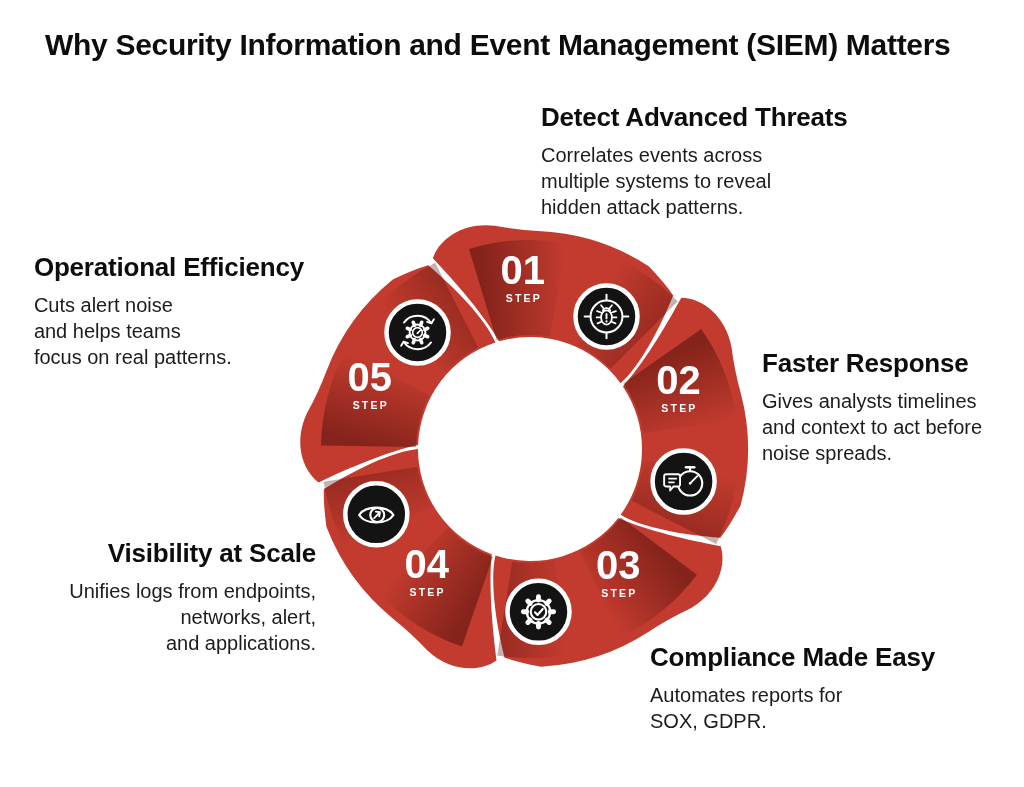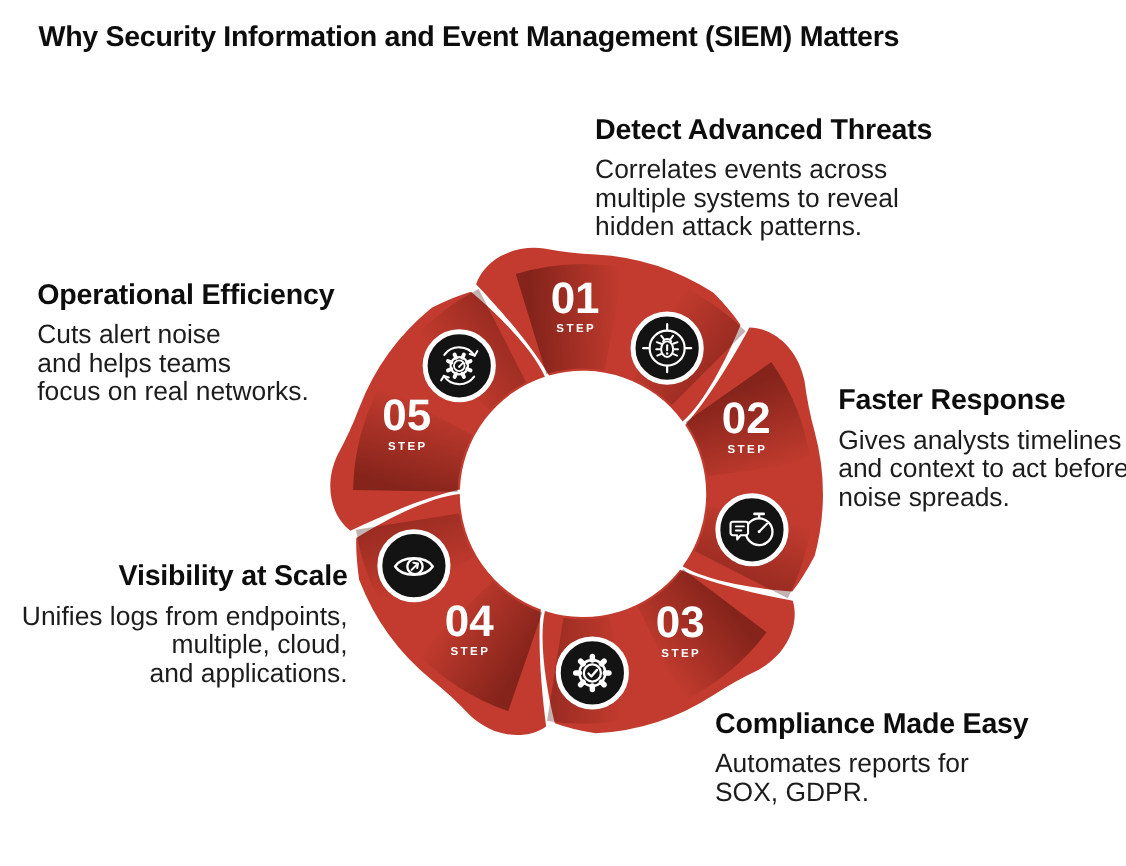--- a/index.html
+++ b/index.html
@@ -1,37 +1,37 @@
 <!DOCTYPE html>
 <html><head>
 <meta charset="utf-8">
 <style>
   html,body{margin:0;padding:0;background:#ffffff;}
   .stage{
     position:relative;width:1024px;height:787px;background:#ffffff;
     font-family:"Liberation Sans", sans-serif;overflow:hidden;
   }
   .title{
-    position:absolute;left:33px;top:16px;margin:2px;
-    font-size:26px;font-weight:bold;letter-spacing:-0.3px;
+    position:absolute;left:33px;top:16px;margin:12px;
+    font-size:30px;font-weight:bold;letter-spacing:-0.3px;
     color:#0d0d0d;white-space:nowrap;
   }
   .diagram-svg{position:absolute;left:0;top:0;}
   .callout{position:absolute;}
   .callout h2{
     margin:0 0 9px 0;font-size:26px;font-weight:bold;
     letter-spacing:-0.2px;color:#0d0d0d;white-space:nowrap;
   }
   .callout p{
-    margin:0;font-size:24px;line-height:26px;color:#1c1c1c;white-space:nowrap;
+    margin:0;font-size:20px;line-height:26px;color:#1c1c1c;white-space:nowrap;
   }
   .c-detect{left:541px;top:102px;}
   .c-faster{left:762px;top:348px;}
   .c-compliance{left:650px;top:642px;}
-  .c-visibility{right:708px;top:508px;text-align:right;}
+  .c-visibility{right:708px;top:538px;text-align:right;}
   .c-operational{right:720px;top:252px;text-align:left;}
   .seg-number{
     font-family:"Liberation Sans", sans-serif;font-weight:bold;
     fill:#ffffff;font-size:40px;
   }
   .seg-step{
     font-family:"Liberation Sans", sans-serif;font-weight:bold;
     fill:#ffffff;font-size:10.5px;letter-spacing:2.2px;
   }
 </style>
@@ -209,24 +209,24 @@
 
   <div class="callout c-compliance">
     <h2>Compliance Made Easy</h2>
     <p>Automates reports for</p>
     <p>SOX, GDPR.</p>
   </div>
 
   <div class="callout c-visibility">
     <h2>Visibility at Scale</h2>
     <p>Unifies logs from endpoints,</p>
-    <p>multiple, cloud,</p>
+    <p>networks, alert,</p>
     <p>and applications.</p>
   </div>
 
   <div class="callout c-operational">
     <h2>Operational Efficiency</h2>
     <p>Cuts alert noise</p>
     <p>and helps teams</p>
-    <p>focus on real networks.</p>
+    <p>focus on real patterns.</p>
   </div>
 
 </div>
 
 </body></html>

